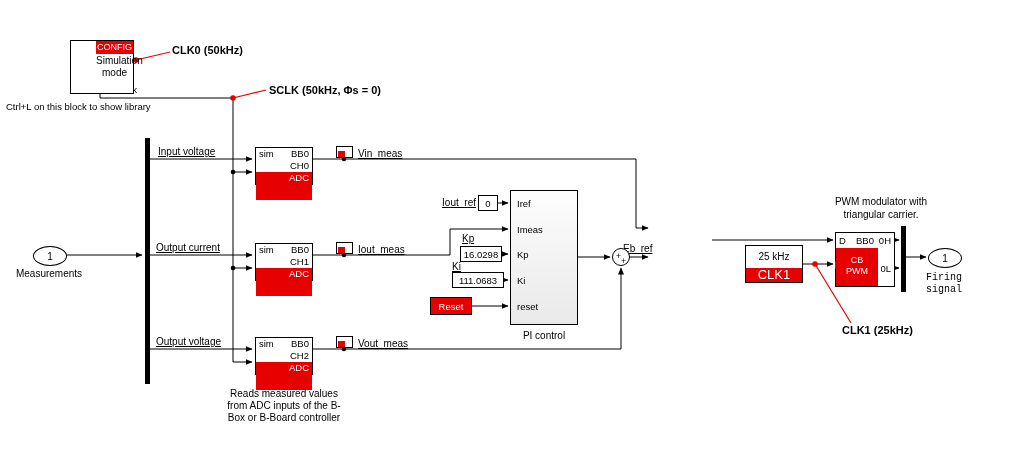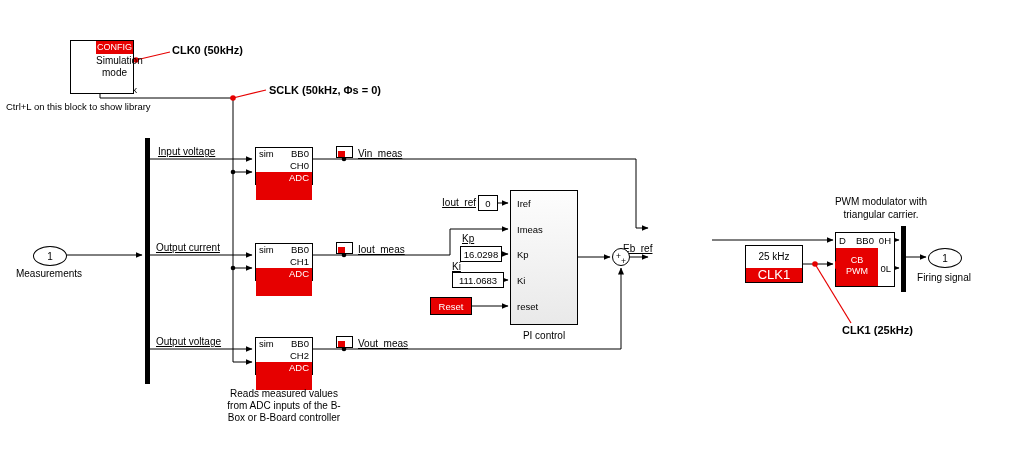--- a/index.html
+++ b/index.html
@@ -201,15 +201,15 @@
       <div>PWM</div>
     </div>
     <div class="portlabel" style="right:3px; top:30px;">0L</div>
     <span class="pwm-clk-arrow"></span>
   </div>
 
   <div class="bus-bar" style="left:901px; top:226px; width:5px; height:66px;"></div>
   <div class="oval" style="left:928px; top:248px; width:32px; height:18px;">
     <span>1</span>
   </div>
-  <div class="caption" style="left:908px; top:272px; width:72px;">Firing signal</div>
+  <div class="caption" style="left:908px; top:272px; width:72px;font-family:Liberation Mono, monospace;">Firing signal</div>
 
 </div>
 
 </body></html>

